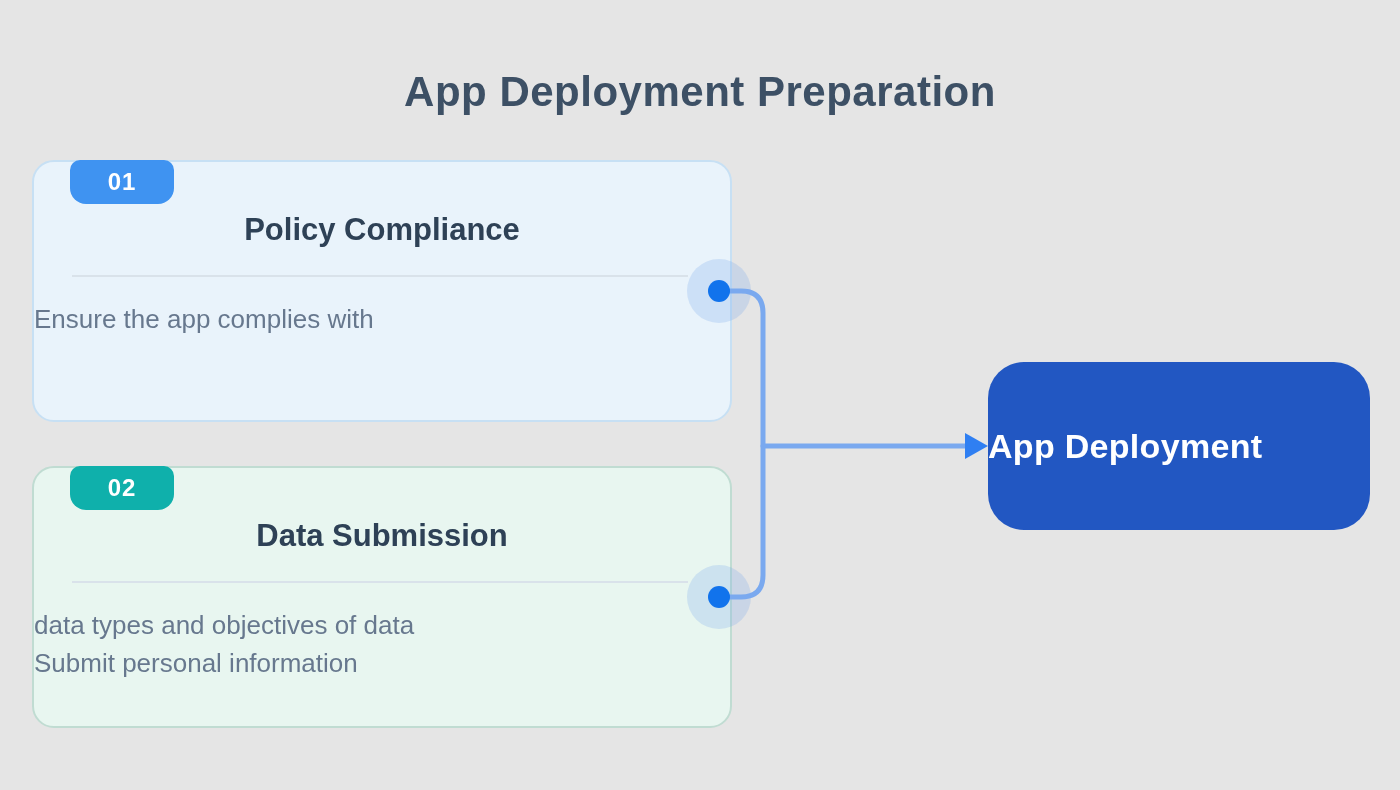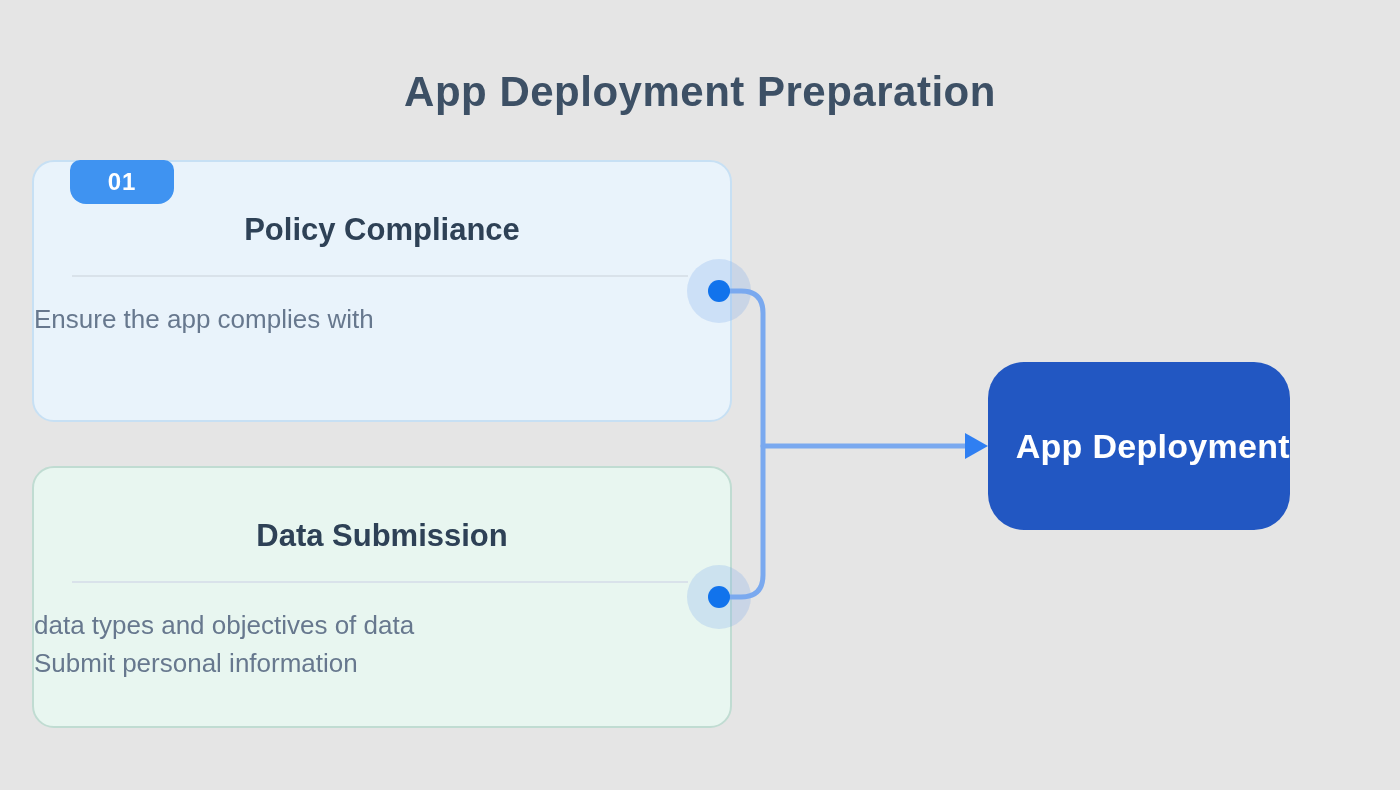--- a/index.html
+++ b/index.html
@@ -88,27 +88,27 @@
     text-align: left;
     font-size: 26px;
     font-weight: 400;
     line-height: 38px;
     color: var(--card-body-color);
   }
   .deploy-node {
     position: absolute;
     left: 988px;
     top: 362px;
-    width: 302px;
+    width: 382px;
     height: 168px;
     border-radius: 36px;
     background: var(--deploy-bg);
     display: flex;
     align-items: center;
-    justify-content: flex-end;
+    justify-content: flex-start;
     z-index: 1;
   }
   .deploy-label {
     color: #ffffff;
     font-size: 34px;
     font-weight: 700;
     letter-spacing: 0.3px;
   }
   .connector-layer {
     position: absolute;
@@ -130,20 +130,21 @@
   <div class="step-card card-1">
     <div class="badge">01</div>
     <div class="card-title">Policy Compliance</div>
     <div class="card-divider"></div>
     <div class="card-body">
       <div>Ensure the app complies with</div>
     </div>
   </div>
 
   <div class="step-card card-2">
+    <div class="badge">02</div>
     <div class="card-title">Data Submission</div>
     <div class="card-divider"></div>
     <div class="card-body">
       <div>data types and objectives of data</div>
       <div>Submit personal information</div>
     </div>
   </div>
 
   <div class="deploy-node">
     <span class="deploy-label">App Deployment</span>

